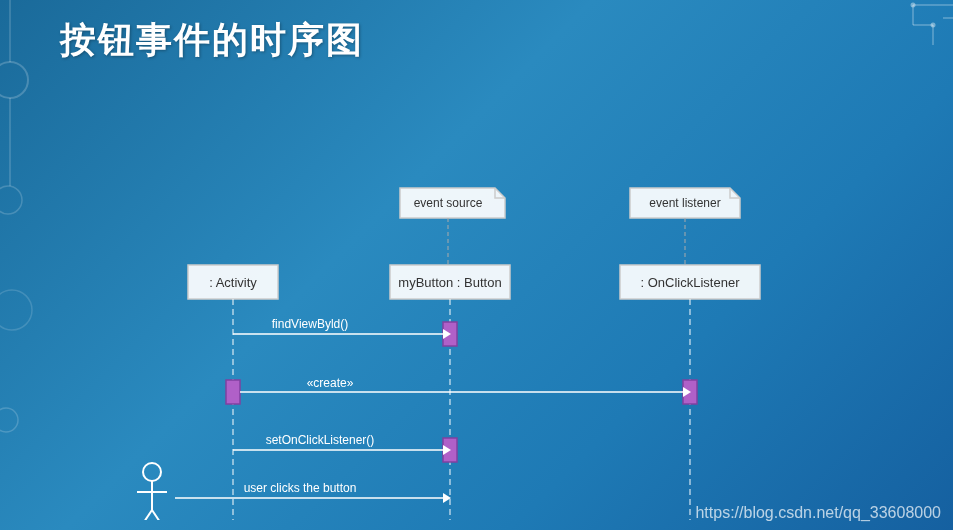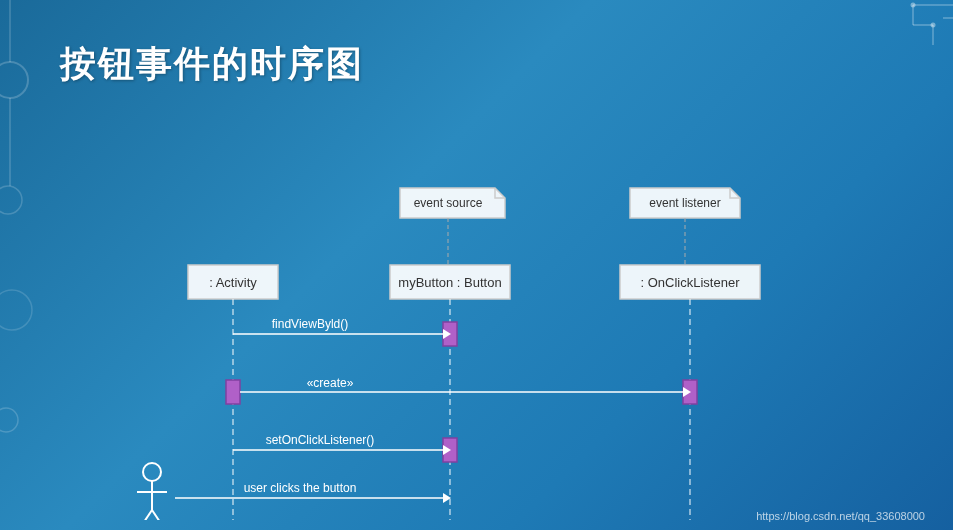--- a/index.html
+++ b/index.html
@@ -18,35 +18,35 @@
       left: 0;
       top: 0;
       width: 60px;
       height: 100%;
       pointer-events: none;
     }
 
     
     .title {
       position: absolute;
-      top: 40px;
+      top: 16px;
       left: 60px;
       font-size: 36px;
       font-weight: bold;
       color: #fff;
       letter-spacing: 2px;
       text-shadow: 1px 1px 3px rgba(0,0,0,0.3);
     }
 
     
     .watermark {
       position: absolute;
       bottom: 8px;
-      right: 28px;
-      font-size: 11px;
+      right: 12px;
+      font-size: 16px;
       color: rgba(255,255,255,0.7);
     }
   </style>
 </head>
 <body>
 
 <div class="title">按钮事件的时序图</div>
 
 <svg class="deco-circles" width="60" height="530">
   <circle cx="10" cy="80" r="18" fill="none" stroke="rgba(255,255,255,0.2)" stroke-width="2"></circle>

